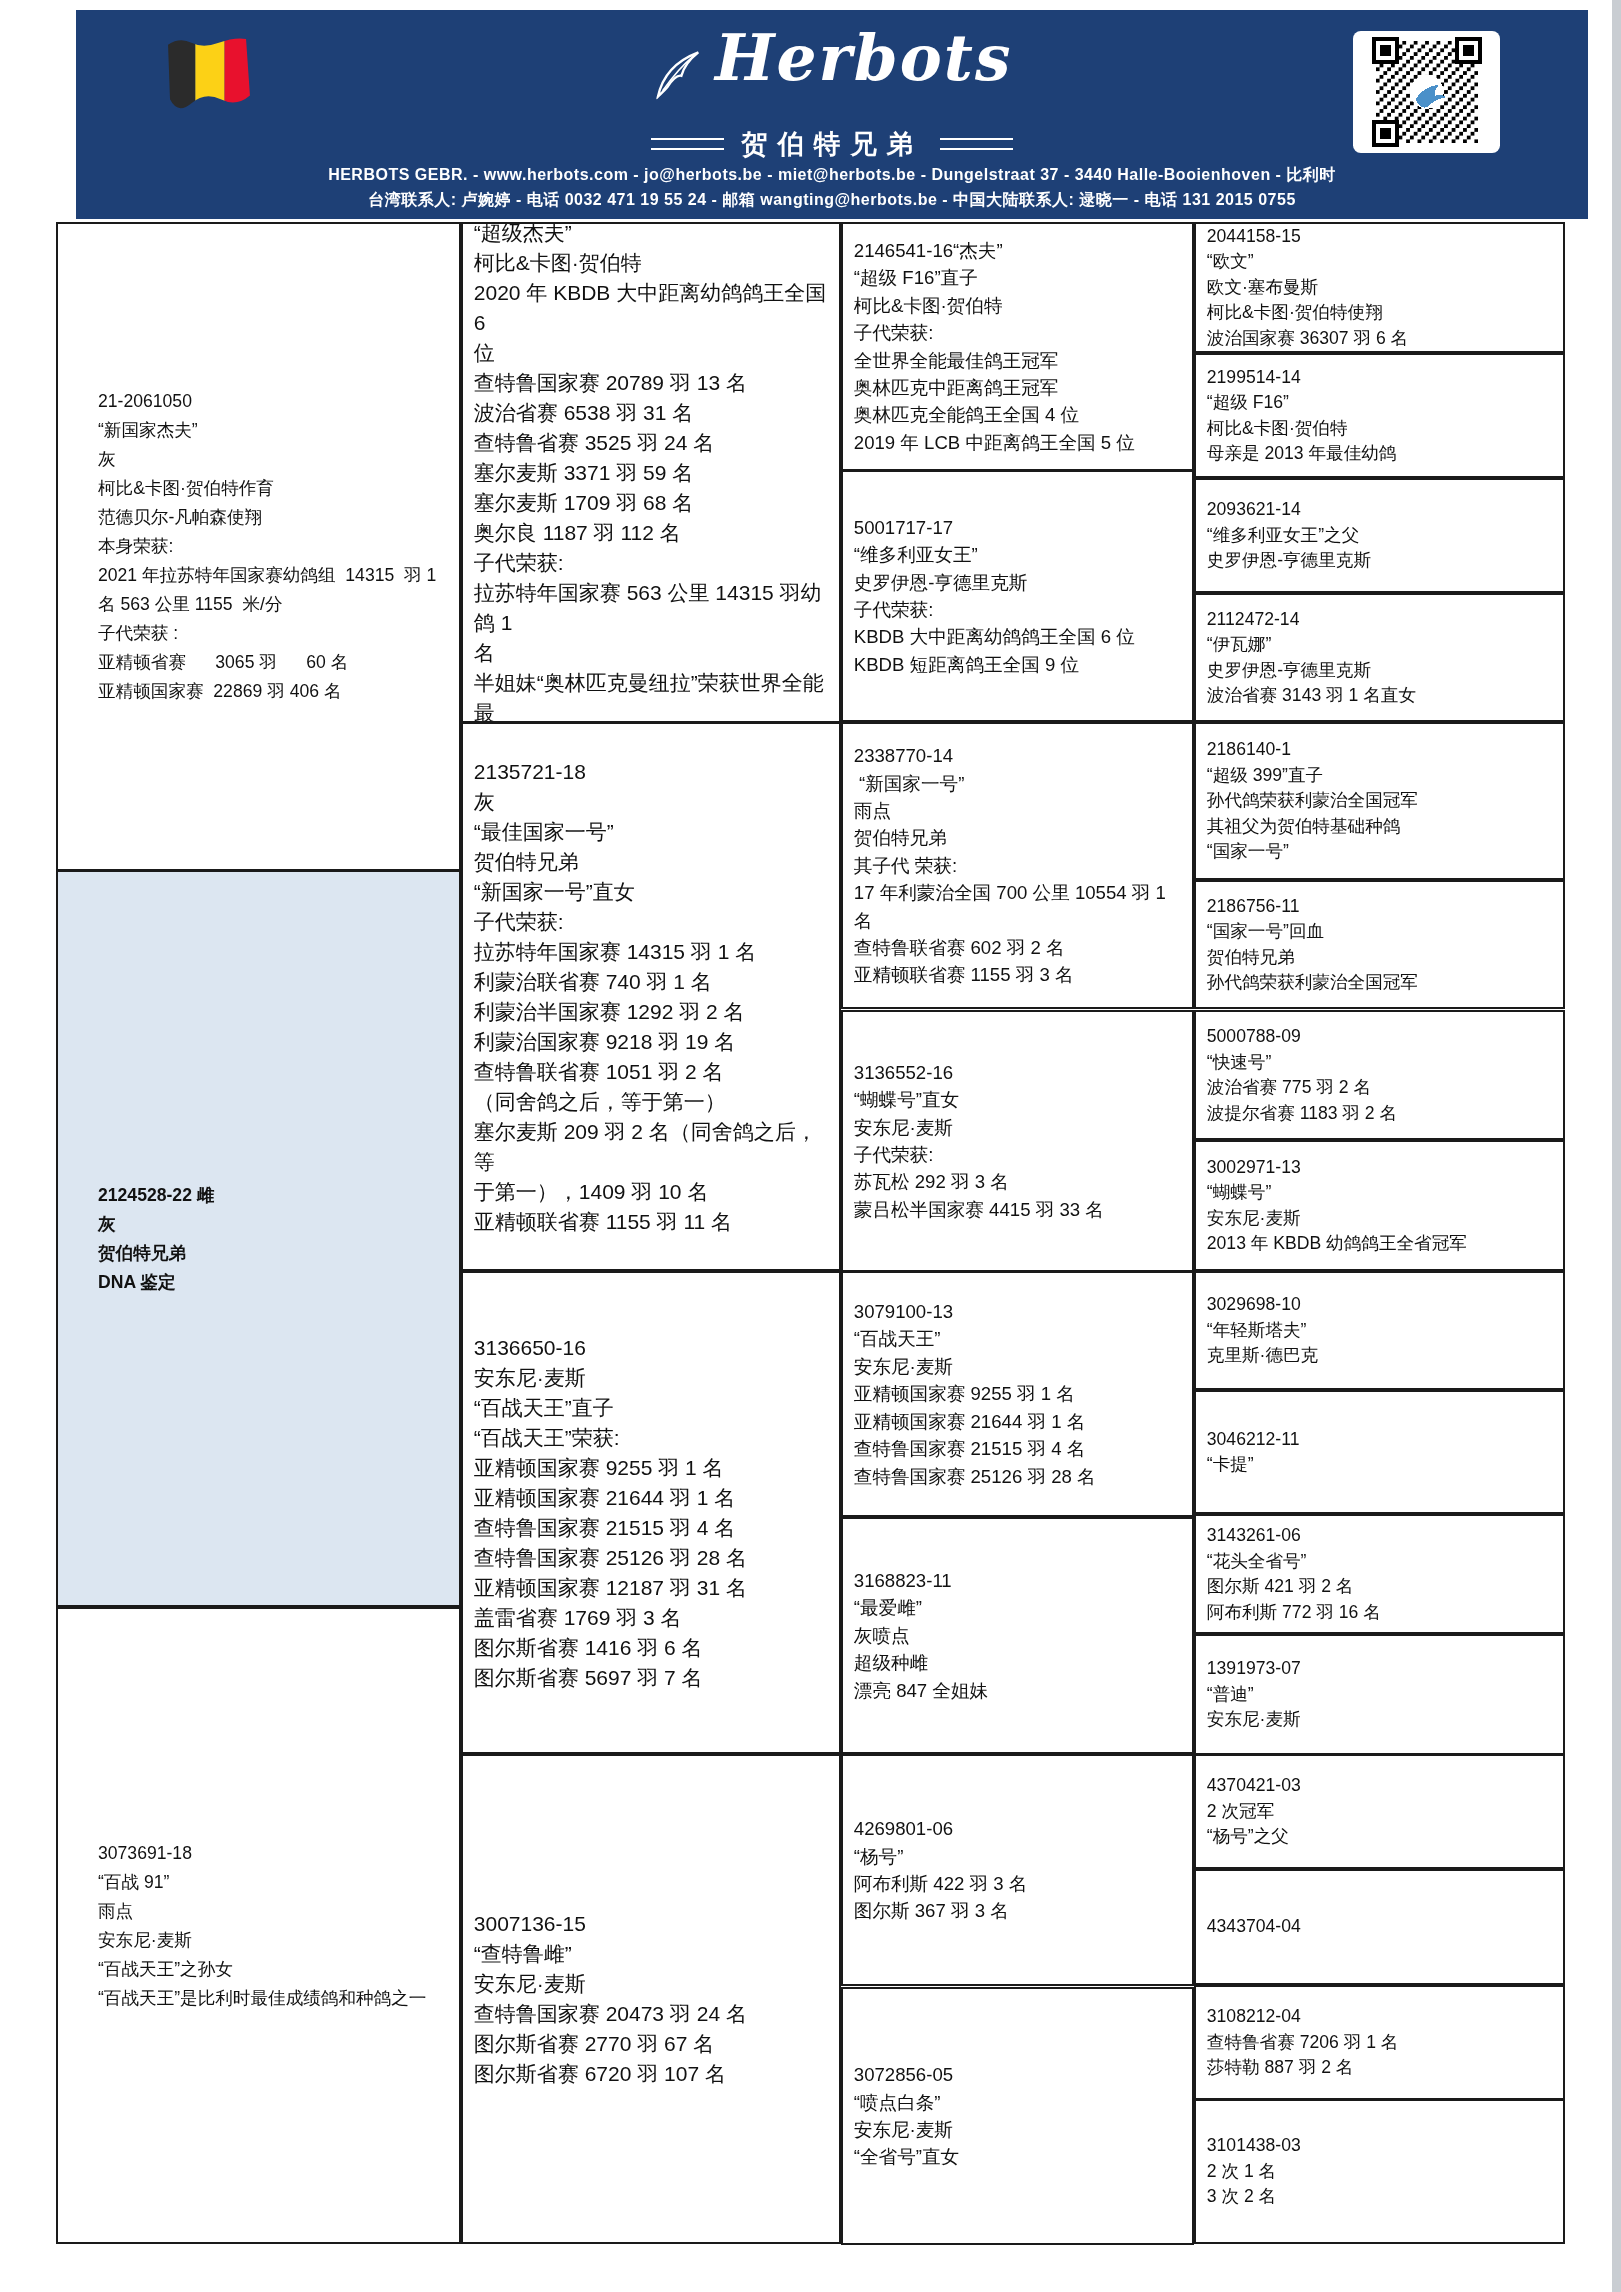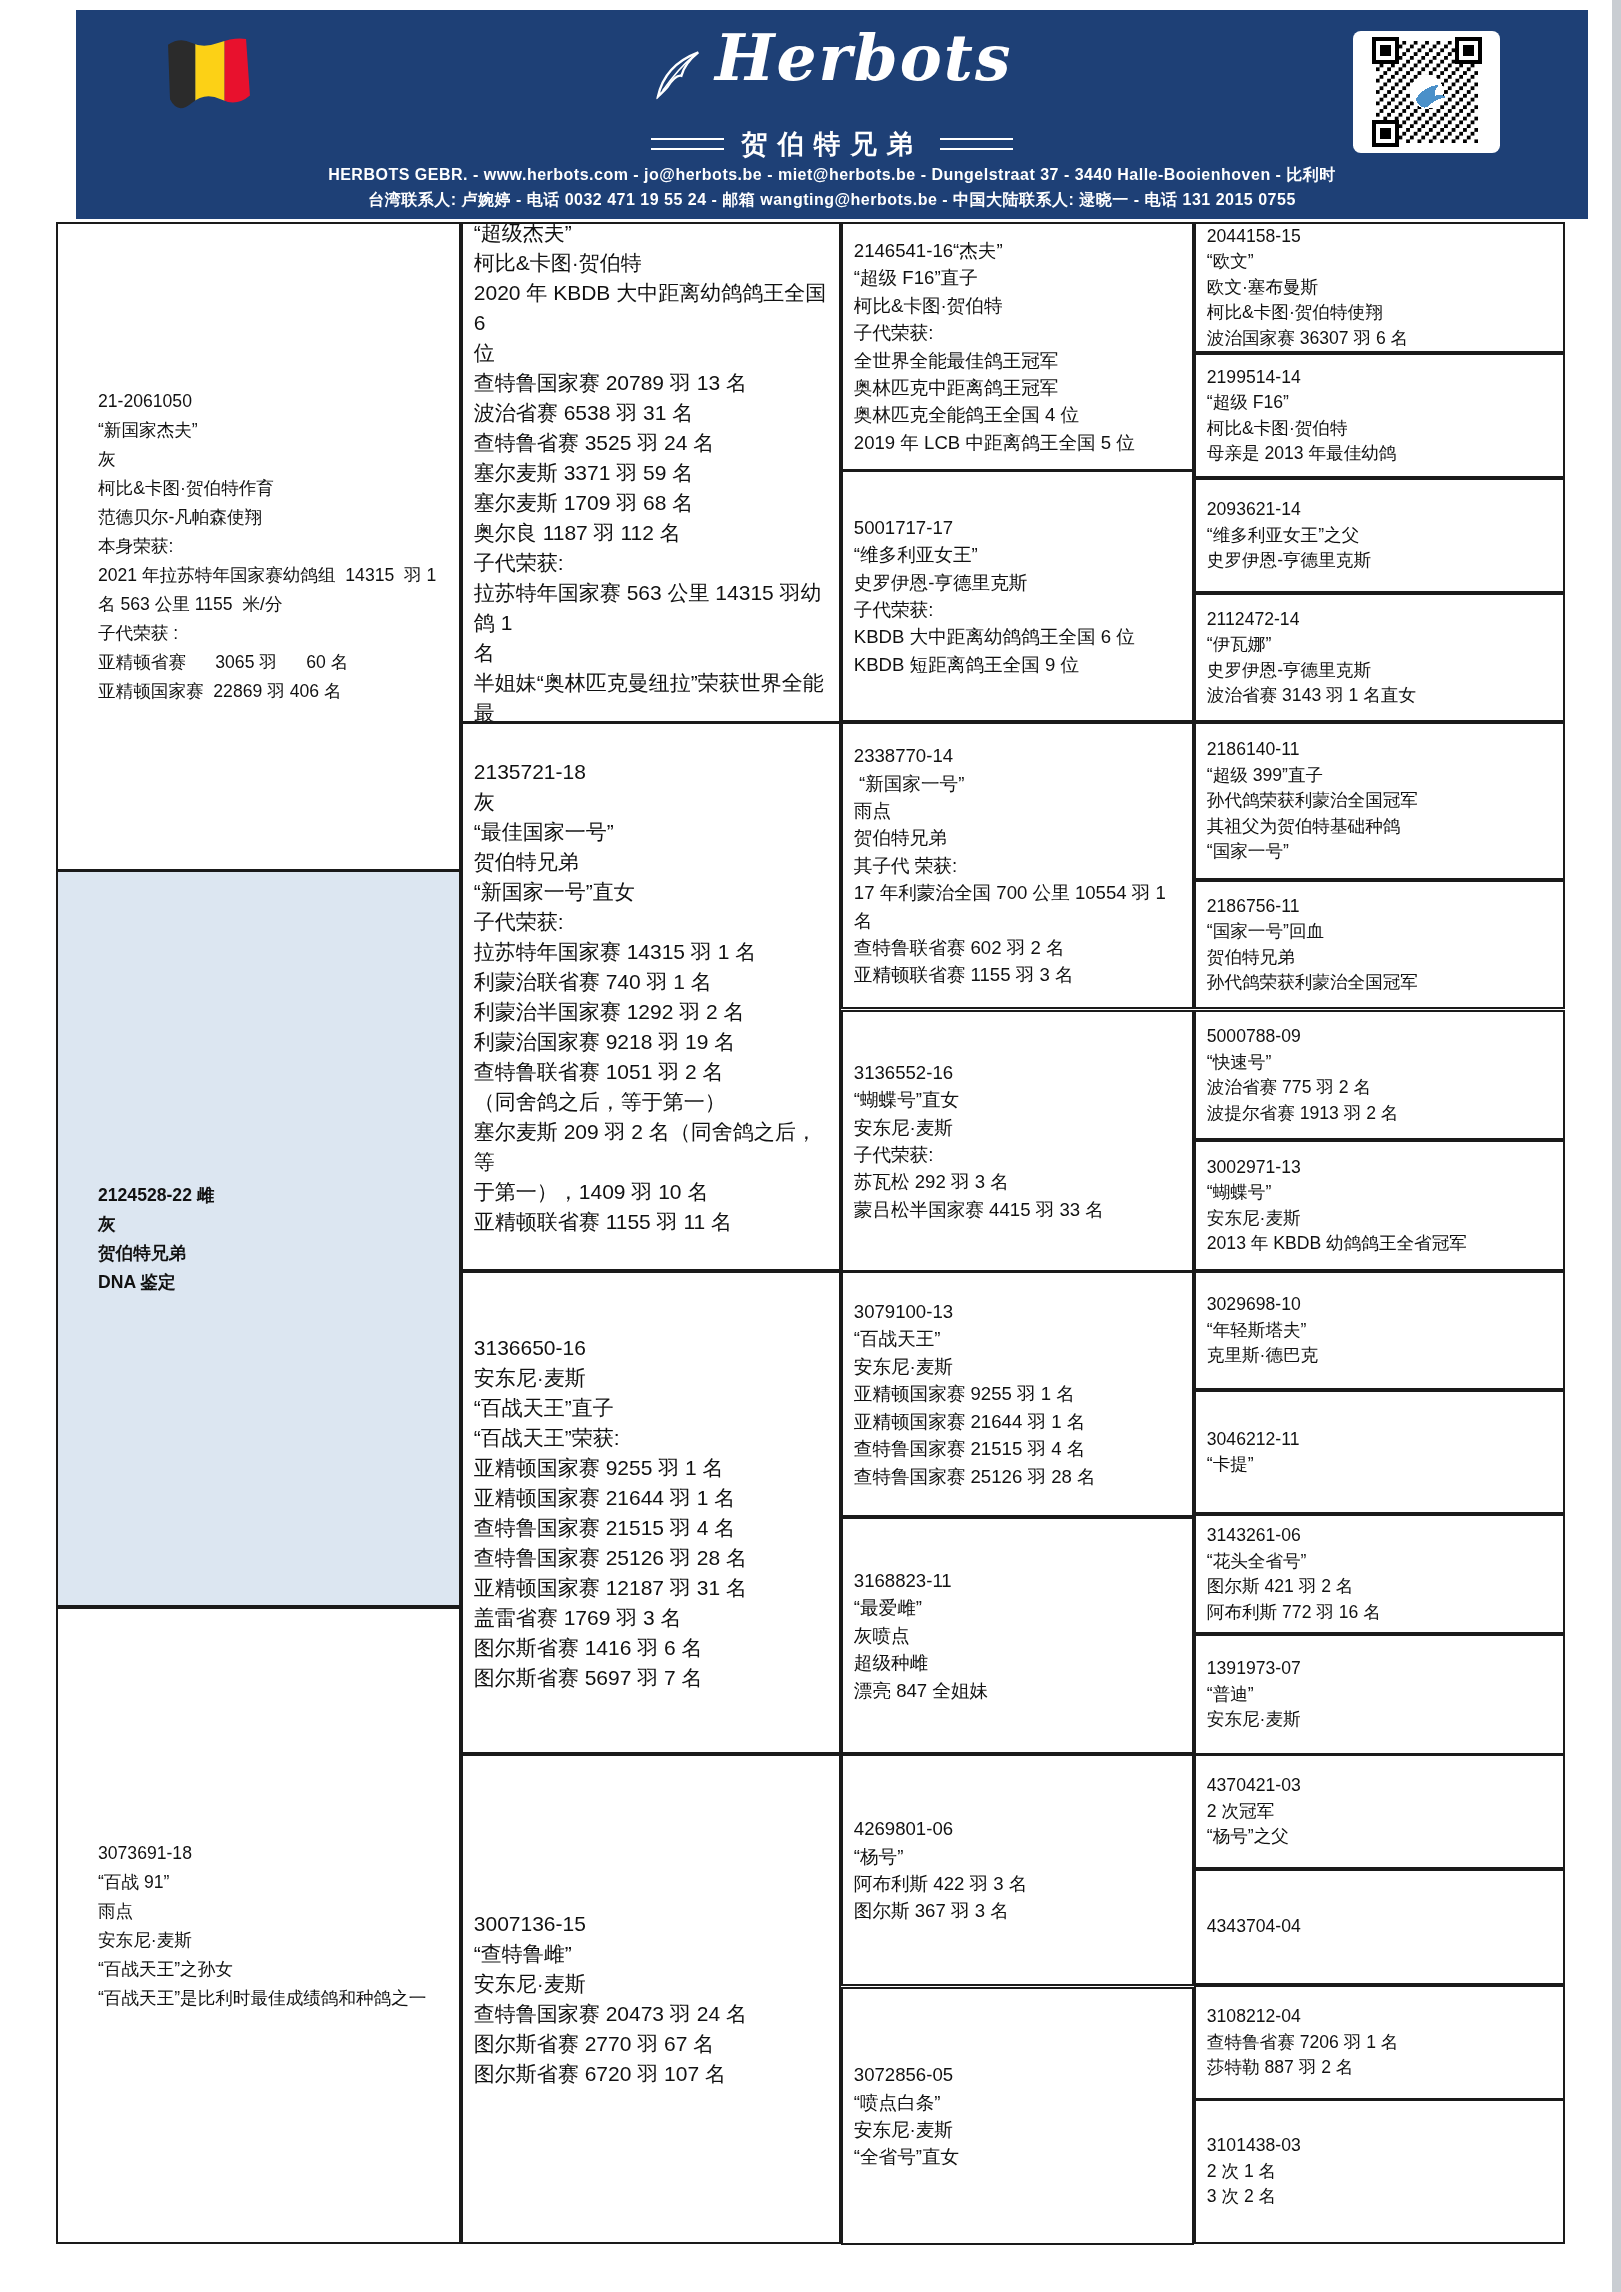--- a/index.html
+++ b/index.html
@@ -233,33 +233,33 @@
 “超级 F16”
 柯比&amp;卡图·贺伯特
 母亲是 2013 年最佳幼鸽</div>
   <div class="cell c4" style="left:1194px;top:478px;width:371px;height:115px">2093621-14
 “维多利亚女王”之父
 史罗伊恩-亨德里克斯</div>
   <div class="cell c4" style="left:1194px;top:593px;width:371px;height:129px">2112472-14
 “伊瓦娜”
 史罗伊恩-亨德里克斯
 波治省赛 3143 羽 1 名直女</div>
-  <div class="cell c4" style="left:1194px;top:722px;width:371px;height:158px">2186140-11
+  <div class="cell c4" style="left:1194px;top:722px;width:371px;height:158px">2186140-1
 “超级 399”直子
 孙代鸽荣获利蒙治全国冠军
 其祖父为贺伯特基础种鸽
 “国家一号”</div>
   <div class="cell c4" style="left:1194px;top:880px;width:371px;height:129px">2186756-11
 “国家一号”回血
 贺伯特兄弟
 孙代鸽荣获利蒙治全国冠军</div>
   <div class="cell c4" style="left:1194px;top:1010px;width:371px;height:130px">5000788-09
 “快速号”
 波治省赛 775 羽 2 名
-波提尔省赛 1913 羽 2 名</div>
+波提尔省赛 1183 羽 2 名</div>
   <div class="cell c4" style="left:1194px;top:1140px;width:371px;height:131px">3002971-13
 “蝴蝶号”
 安东尼·麦斯
 2013 年 KBDB 幼鸽鸽王全省冠军</div>
   <div class="cell c4" style="left:1194px;top:1271px;width:371px;height:119px">3029698-10
 “年轻斯塔夫”
 克里斯·德巴克</div>
   <div class="cell c4" style="left:1194px;top:1390px;width:371px;height:124px">3046212-11
 “卡提”</div>
   <div class="cell c4" style="left:1194px;top:1514px;width:371px;height:120px">3143261-06

